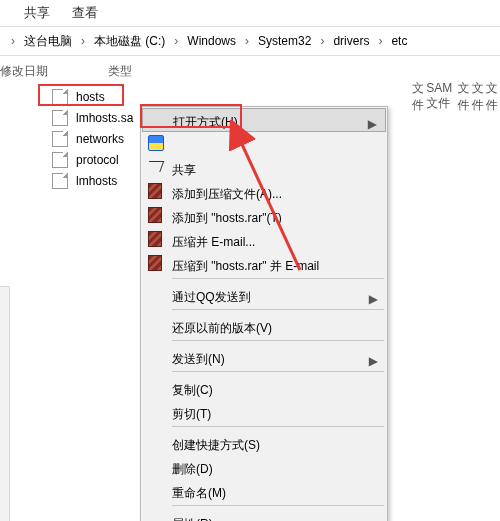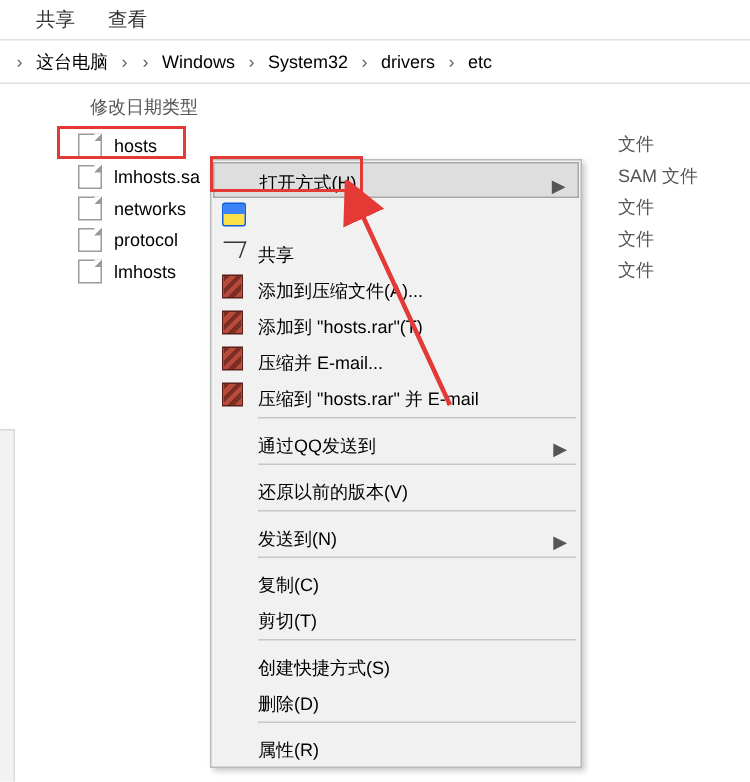--- a/index.html
+++ b/index.html
@@ -40,21 +40,21 @@
   }
   .crumb { padding: 2px 4px; }
 
   
   .col-row {
     height: 30px;
     display: flex; align-items: center;
     color: #555;
   }
   .col-name { width: 300px; padding-left: 48px; }
-  .col-mod { width: 108px; text-align: right; }
+  .col-mod { width: 108px; }
   .col-type { flex: 1; }
 
   
   .body-row { display: flex; }
   .left-strip {
     width: 10px; height: 400px;
     margin-top: 200px;
     background: #f2f2f2;
     border: 1px solid #d9d9d9;
     border-left: none;
@@ -82,21 +82,21 @@
   }
   .file-row .fname { }
   .file-row.selected {
     
   }
 
   .type-col {
     position: absolute;
     left: 402px;
     top: 0;
-    display: flex; flex-direction: column;
+    display: flex; flex-direction: row;
   }
   .type-cell { height: 21px; display: flex; align-items: center; color: #555; }
 
   
   .anno-host {
     position: absolute;
     left: 38px; top: 84px;
     width: 86px; height: 22px;
     border: 2px solid #e53935;
     pointer-events: none;
@@ -166,20 +166,21 @@
 
 <div class="menu-bar">
   <span>共享</span>
   <span>查看</span>
 </div>
 
 <div class="addr-row">
   <span class="crumb-sep">›</span>
   <span class="crumb">这台电脑</span>
   <span class="crumb-sep">›</span>
+  <span class="crumb">本地磁盘 (C:)</span>
   <span class="crumb-sep">›</span>
   <span class="crumb">Windows</span>
   <span class="crumb-sep">›</span>
   <span class="crumb">System32</span>
   <span class="crumb-sep">›</span>
   <span class="crumb">drivers</span>
   <span class="crumb-sep">›</span>
   <span class="crumb">etc</span>
 </div>
 
@@ -275,20 +276,23 @@
   </div>
   <div class="cm-item">
     <span>剪切(T)</span>
   </div>
   <div class="cm-sep"></div>
   <div class="cm-item">
     <span>创建快捷方式(S)</span>
   </div>
   <div class="cm-item">
     <span>删除(D)</span>
+  </div>
+  <div class="cm-item">
+    <span>重命名(M)</span>
   </div>
   <div class="cm-sep"></div>
   <div class="cm-item">
     <span>属性(R)</span>
   </div>
 </div>
 
 <svg class="arrow-svg" width="140" height="160">
   <defs>
     <marker id="ah" markerWidth="12" markerHeight="12" refX="2" refY="5" orient="auto">

